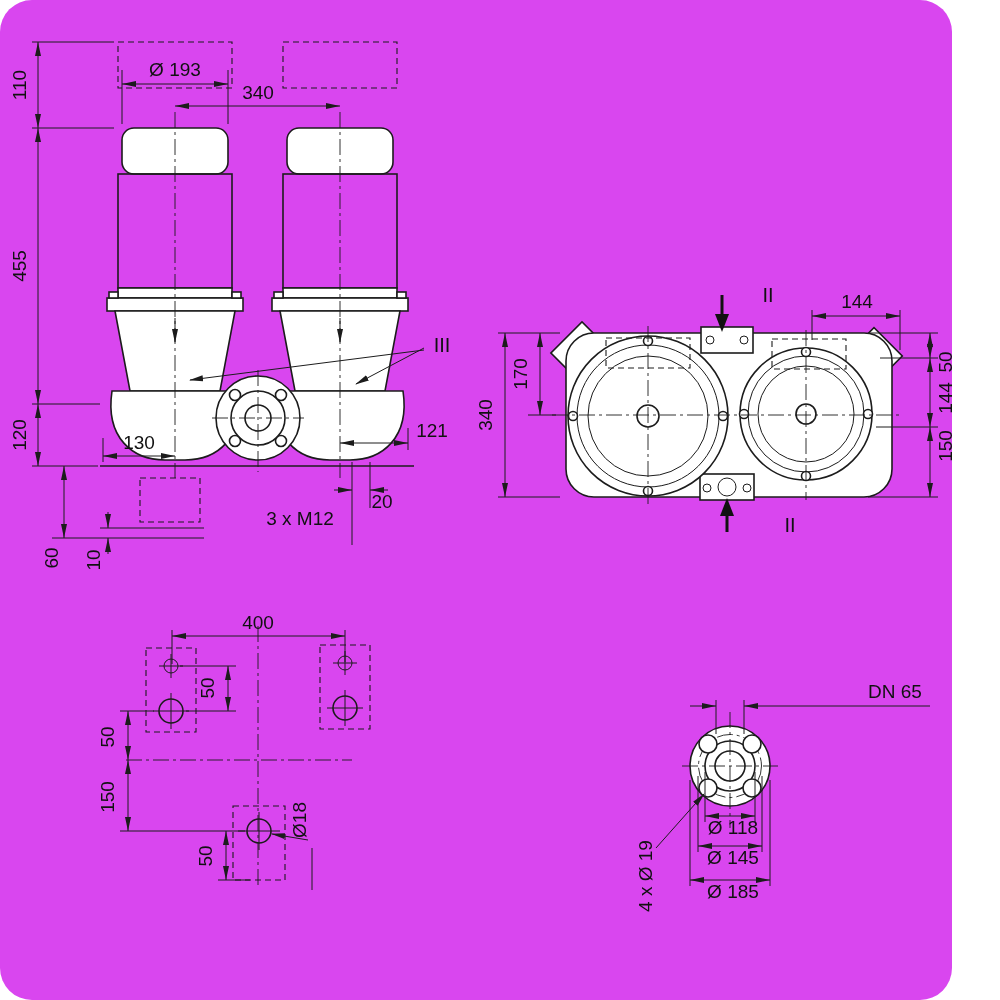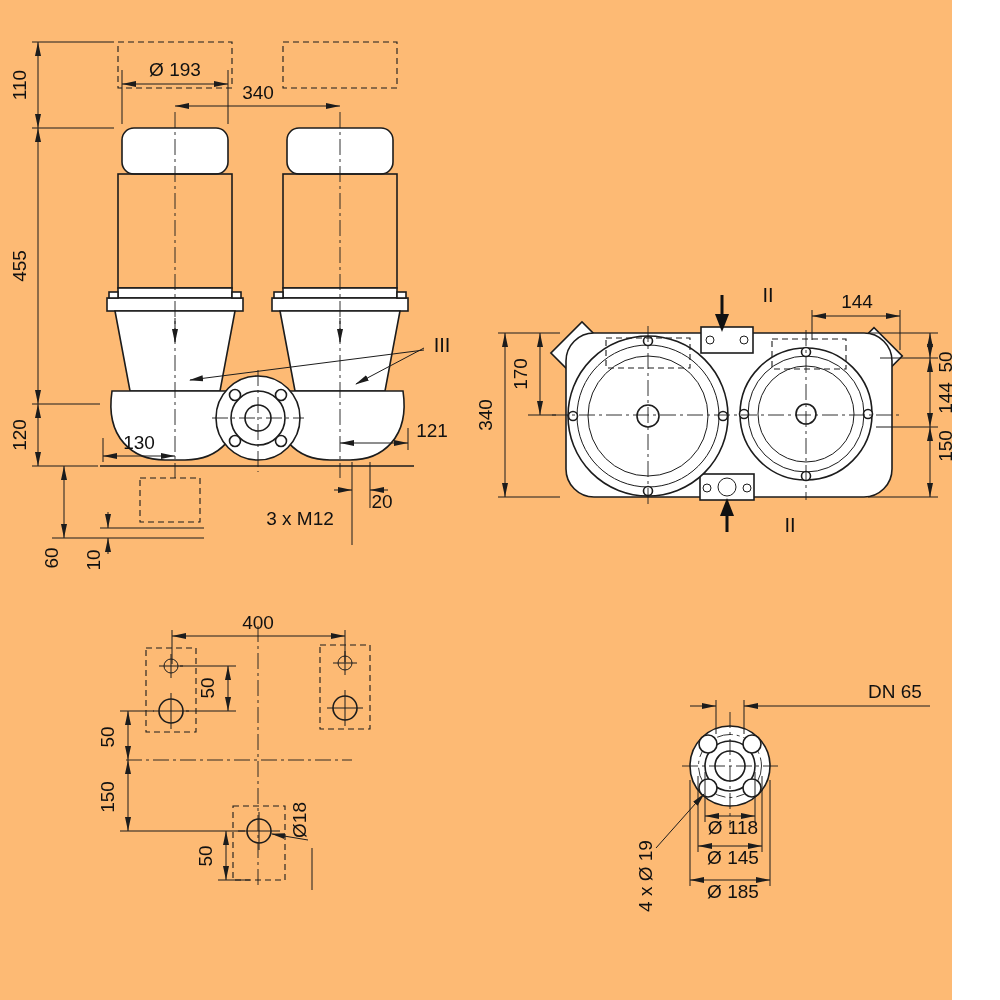--- a/index.html
+++ b/index.html
@@ -1,16 +1,16 @@
 <!DOCTYPE html>
 <html><head>
 <meta charset="utf-8">
 <style>
   html,body { margin:0; padding:0; background:#ffffff; }
-  .stage { width:952px; height:1000px; position:relative; background:#fdba74; }
+  .stage { width:952px; height:1000px; position:relative; background:#d946ef;border-radius:32px; }
   svg { display:block; }
   .obj  { fill:none; stroke:#1c1c1c; stroke-width:1.6; }
   .objw { fill:#ffffff; stroke:#1c1c1c; stroke-width:1.6; }
   .thin { fill:none; stroke:#1c1c1c; stroke-width:1; }
   .dim  { fill:none; stroke:#1c1c1c; stroke-width:1; }
   .dash { fill:none; stroke:#1c1c1c; stroke-width:1.1; stroke-dasharray:6 4; }
   .cl   { fill:none; stroke:#1c1c1c; stroke-width:0.9; stroke-dasharray:16 4 3 4; }
   .sec  { fill:none; stroke:#111; stroke-width:3; }
   .t  { font-family:"Liberation Sans", sans-serif; font-size:19px; fill:#111; text-anchor:middle; }
   .tb { font-family:"Liberation Sans", sans-serif; font-size:20px; fill:#111; text-anchor:middle; }

